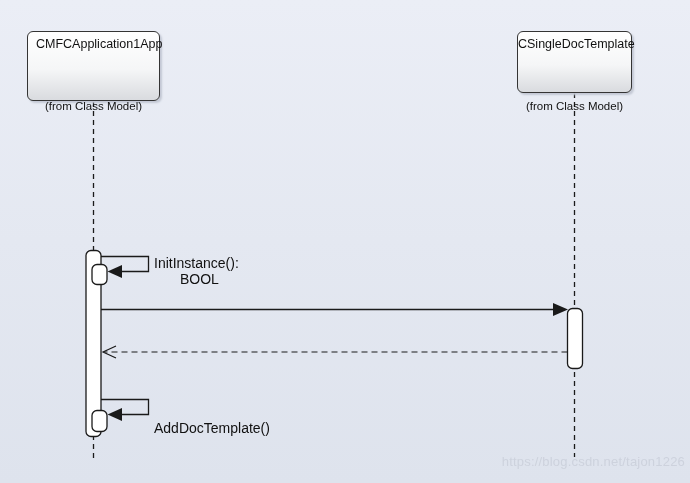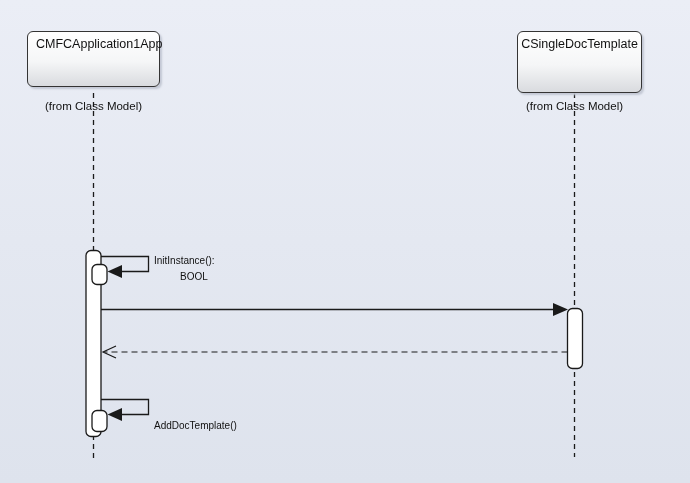--- a/index.html
+++ b/index.html
@@ -15,21 +15,21 @@
     background:linear-gradient(180deg,#ffffff 0%,#f5f6f7 55%,#d9dbdf 100%);
     box-shadow:2px 2px 2px #c3c8d4;
     text-align:center;font-size:12.5px;padding-top:5px;
     white-space:nowrap;
   }
   .stereo{
     position:absolute;font-size:11.5px;
     text-align:center;white-space:nowrap;
   }
   .msg{
-    position:absolute;font-size:10px;white-space:nowrap;text-align:right;
+    position:absolute;font-size:14px;white-space:nowrap;text-align:right;
   }
   .watermark{
     position:absolute;font-size:13px;letter-spacing:0.2px;
   }
 </style>
 </head>
 <body>
 
 <div class="canvas">
 
@@ -49,28 +49,29 @@
     <polygon points="568,309.5 553,303 553,316" fill="#1a1a1a"></polygon>
 
     <line x1="567.5" y1="352" x2="104" y2="352" stroke="#1a1a1a" stroke-width="1.2" stroke-dasharray="6,4"></line>
     <polyline points="116,346 103,352 116,358" fill="none" stroke="#1a1a1a" stroke-width="1.2"></polyline>
 
     <path d="M 101 399.5 H 148.5 V 414.5 H 122" fill="none" stroke="#1a1a1a" stroke-width="1.3"></path>
     <rect x="92" y="410.5" width="15" height="21" rx="5" fill="#ffffff" stroke="#1a1a1a" stroke-width="1.3"></rect>
     <polygon points="107.5,414.5 122,408 122,421" fill="#1a1a1a"></polygon>
   </svg>
 
-  <div class="obj" style="left:27px;top:31px;width:133px;height:56px;padding-left:8px;">
+  <div class="obj" style="left:27px;top:31px;width:133px;height:70px;padding-left:8px;">
     <span>CMFCApplication1App</span>
   </div>
-  <div class="obj" style="left:517px;top:31px;width:125px;height:62px;">
+  <div class="obj" style="left:517px;top:31px;width:115px;height:62px;">
     <span>CSingleDocTemplate</span>
   </div>
 
   <div class="stereo" style="left:27px;top:100px;width:133px;">(from Class Model)</div>
   <div class="stereo" style="left:517px;top:100px;width:115px;">(from Class Model)</div>
 
   <div class="msg" style="left:154px;top:255px;">InitInstance():</div>
   <div class="msg" style="left:180px;top:271px;">BOOL</div>
   <div class="msg" style="left:154px;top:420px;">AddDocTemplate()</div>
 
+  <div class="watermark" style="right:5px;top:454px;color:#cdd2dd;">https://blog.csdn.net/tajon1226</div>
 
 </div>
 
 </body></html>

